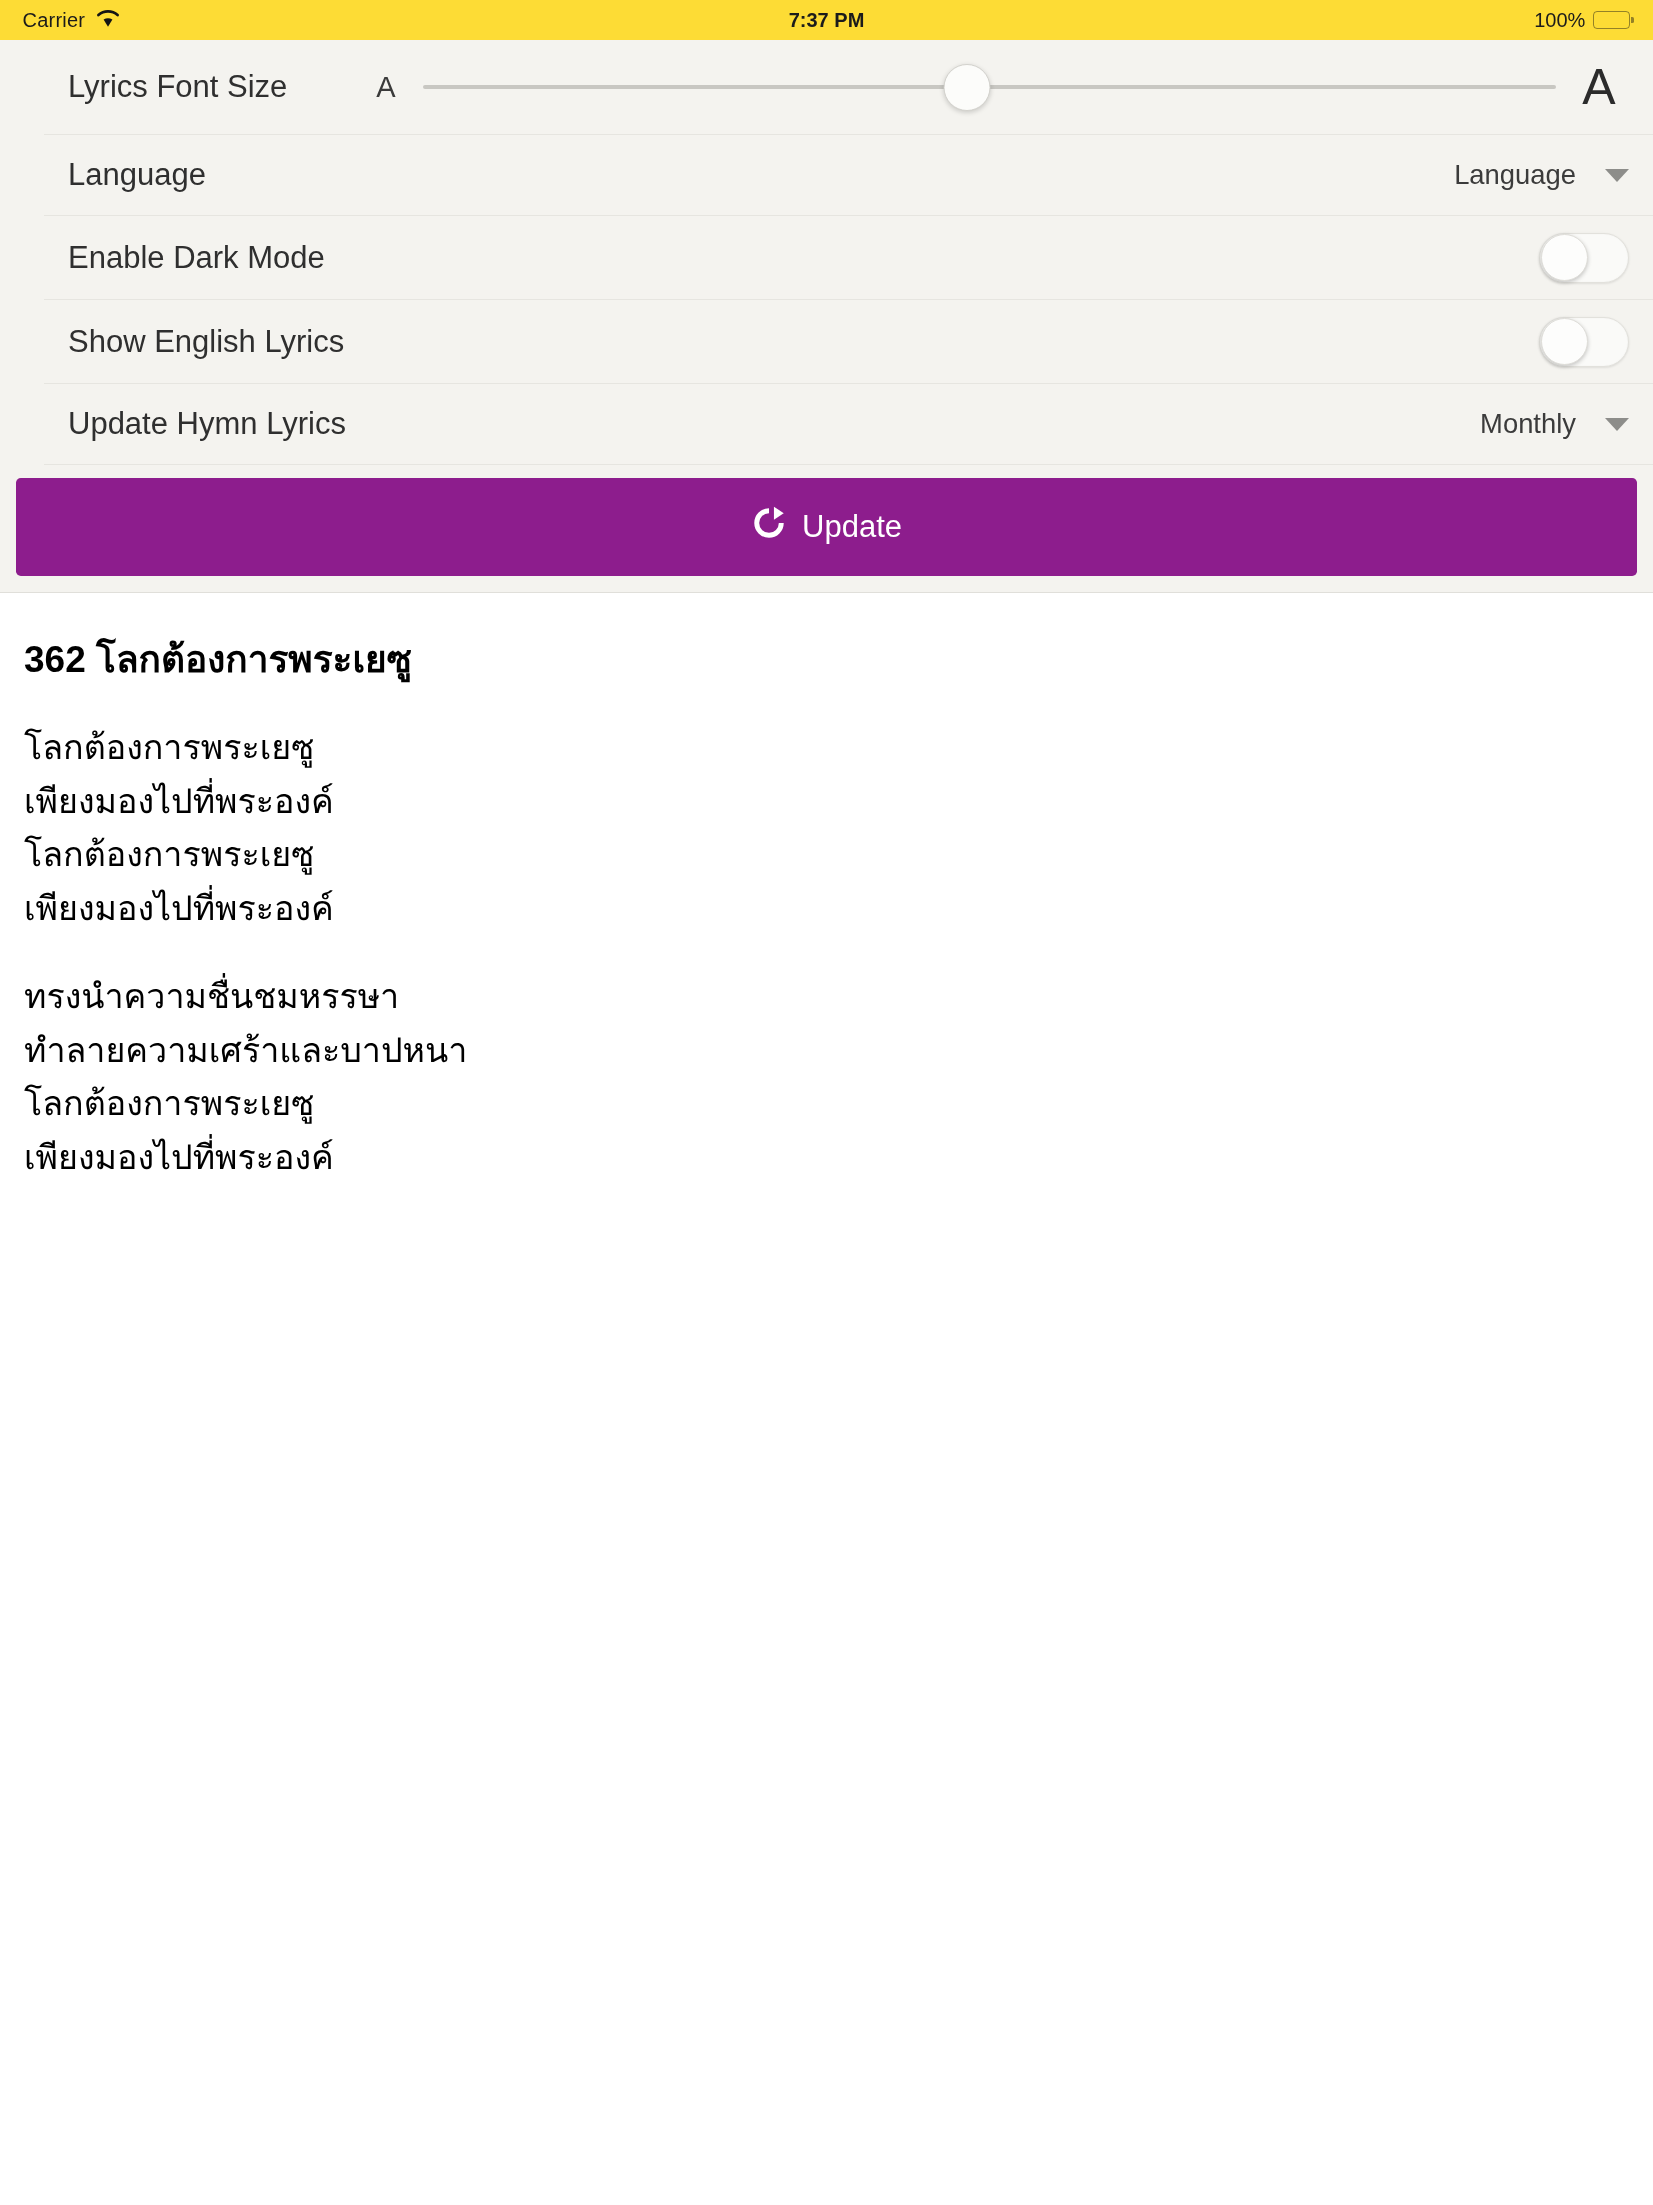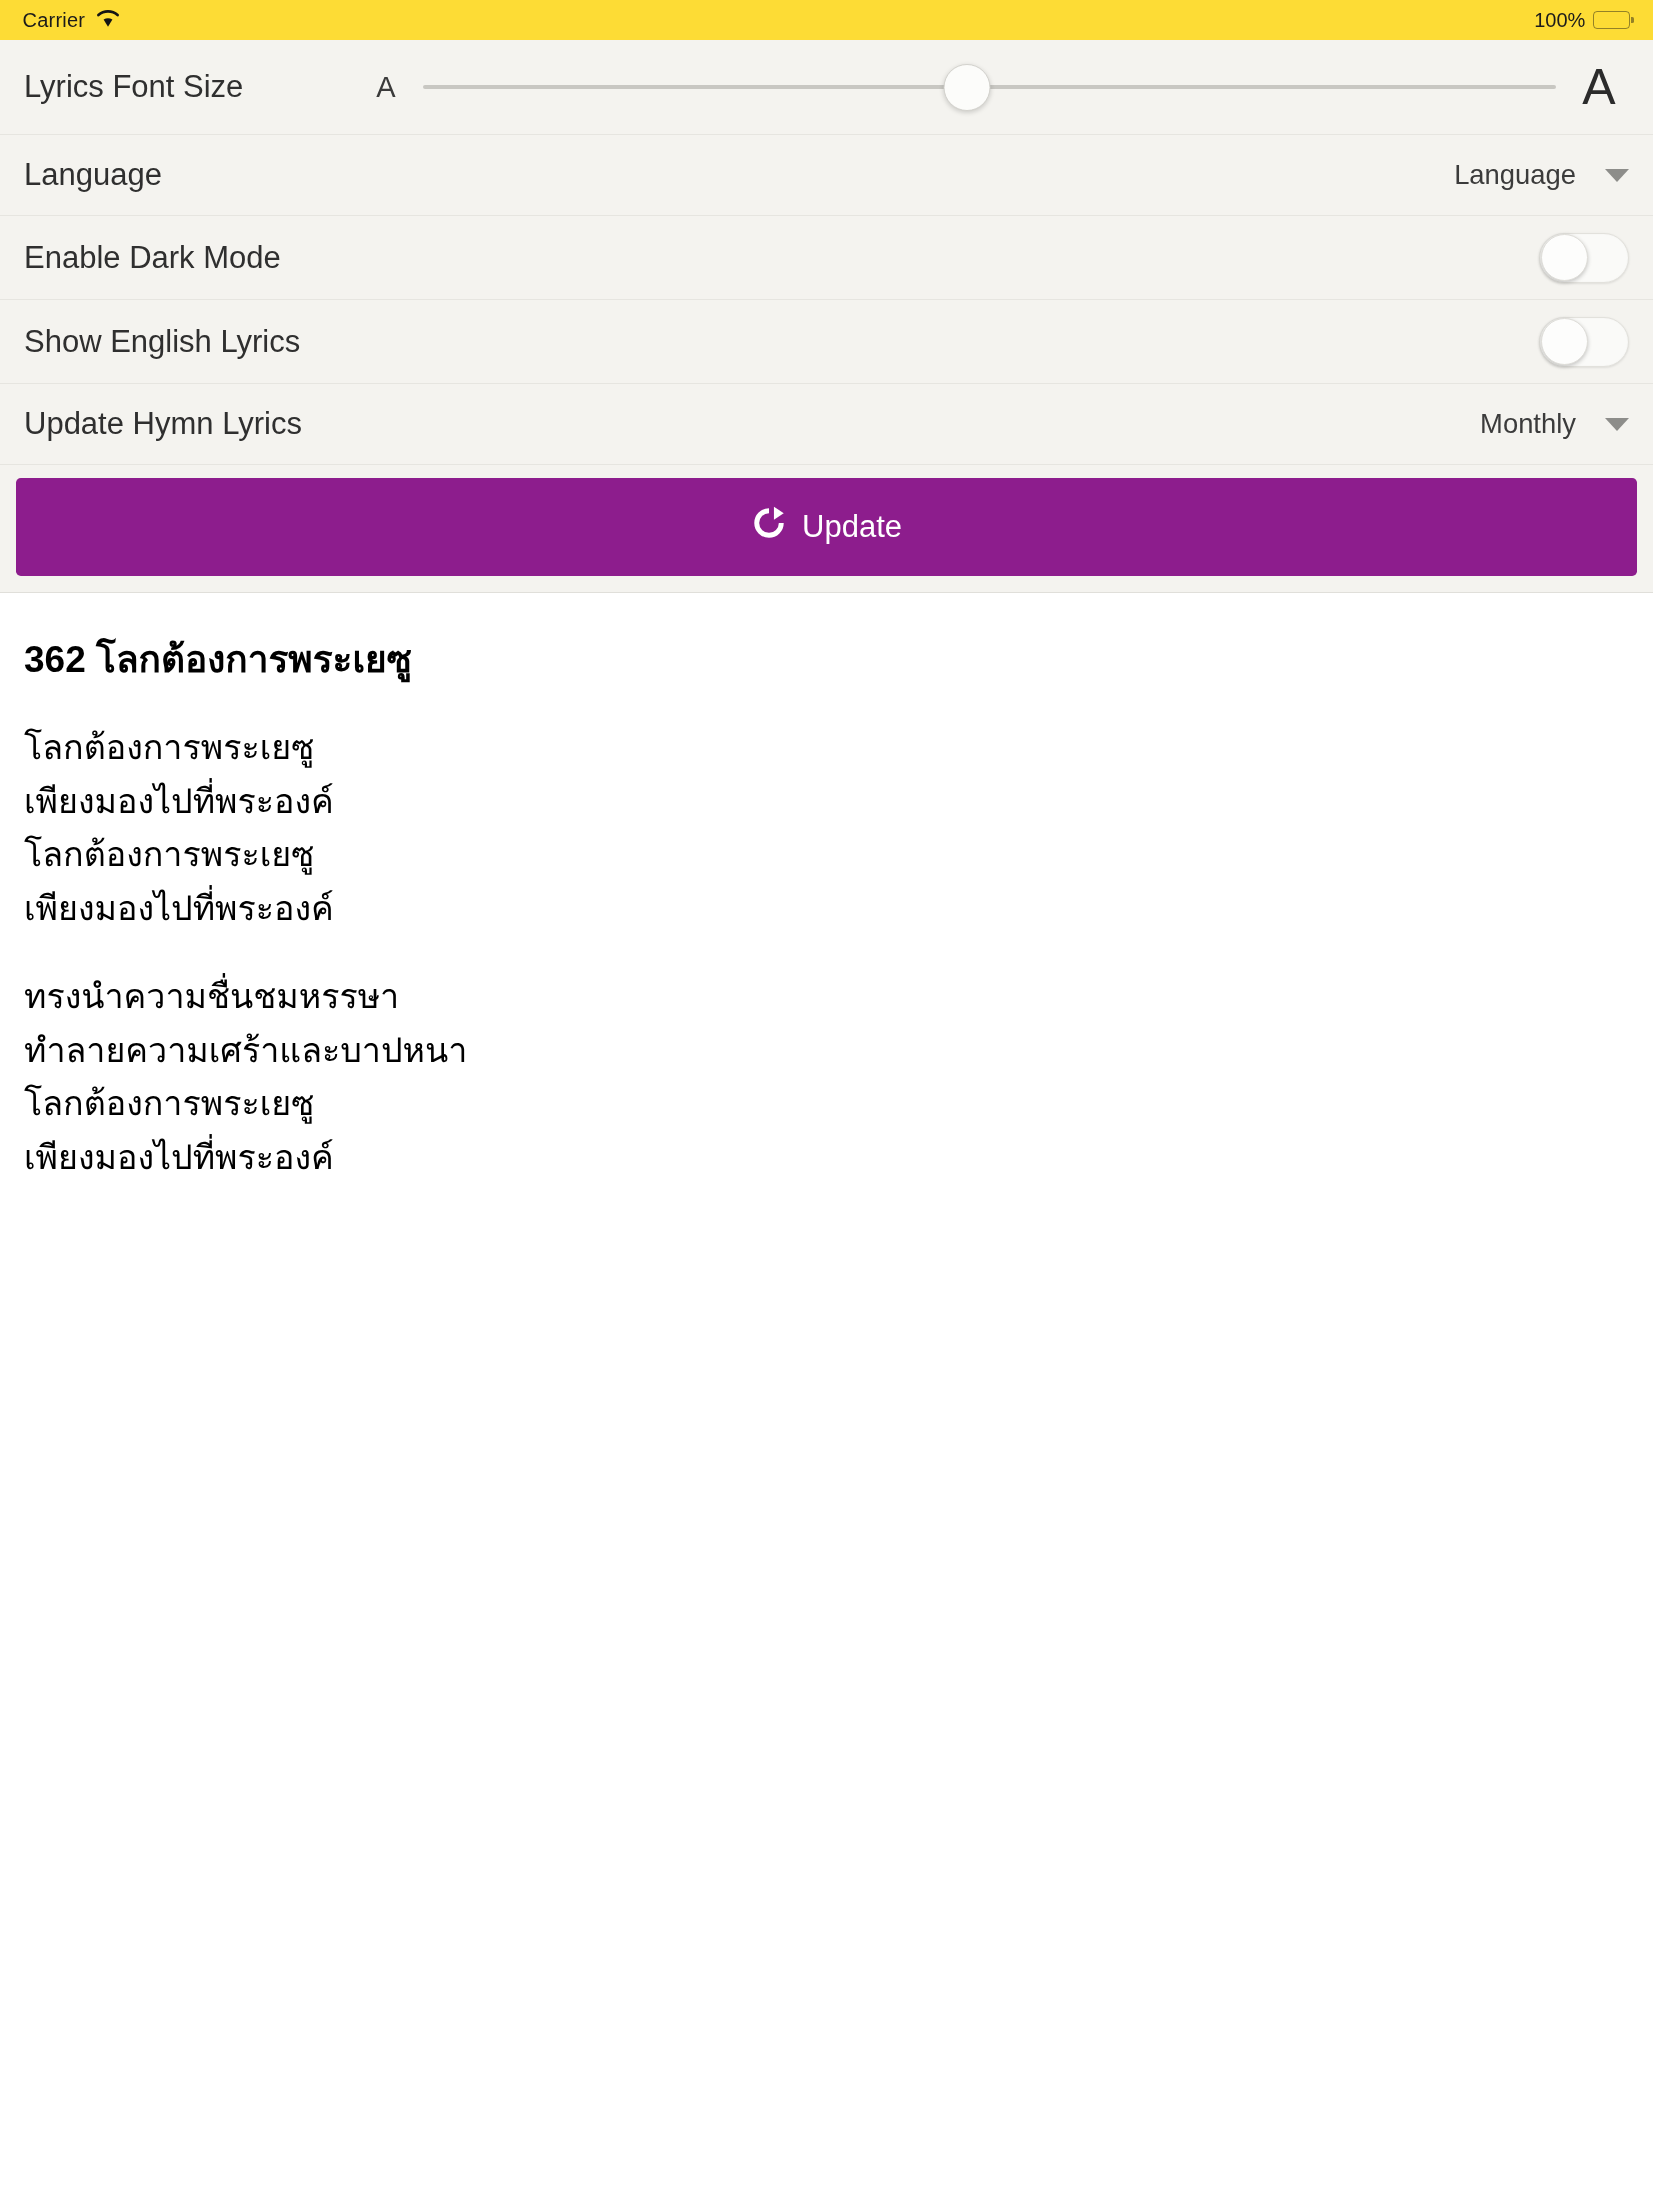--- a/index.html
+++ b/index.html
@@ -122,20 +122,21 @@
     background: #F4F3EF;
     border-bottom: 1.6px solid #E0DFDA;
   }
   .row {
     position: relative;
     display: flex;
     align-items: center;
     padding: 0 24px;
     border-bottom: 1.6px solid #E6E5E0;
     background: #F4F3EF;
+    margin-left: 44px;
   }
   .row:last-of-type { border-bottom: 1.6px solid #E6E5E0; }
   .row-label {
     font-size: 31px;
     color: #2f2f2f;
     white-space: nowrap;
   }
   .row-right {
     margin-left: auto;
     display: flex;
@@ -278,20 +279,21 @@
   <div class="status-bar">
     <div class="status-left">
       <span class="status-carrier">Carrier</span>
       <span class="wifi-icon">
         <svg width="24" height="19.4" viewBox="0 0 30 24">
           <path d="M15 22 L9.5 13 A11 11 0 0 1 20.5 13 Z" fill="#141414"></path>
           <path d="M3 7.5 A18 18 0 0 1 27 7.5" stroke="#141414" stroke-width="3.4" fill="none" stroke-linecap="round"></path>
         </svg>
       </span>
     </div>
+    <div class="status-center">7:37 PM</div>
     <div class="status-right">
       <span class="battery-pct">100%</span>
       <span class="battery-icon">
         <span class="battery-fill"></span>
       </span>
     </div>
   </div>
 
 
   <div class="settings-panel">

